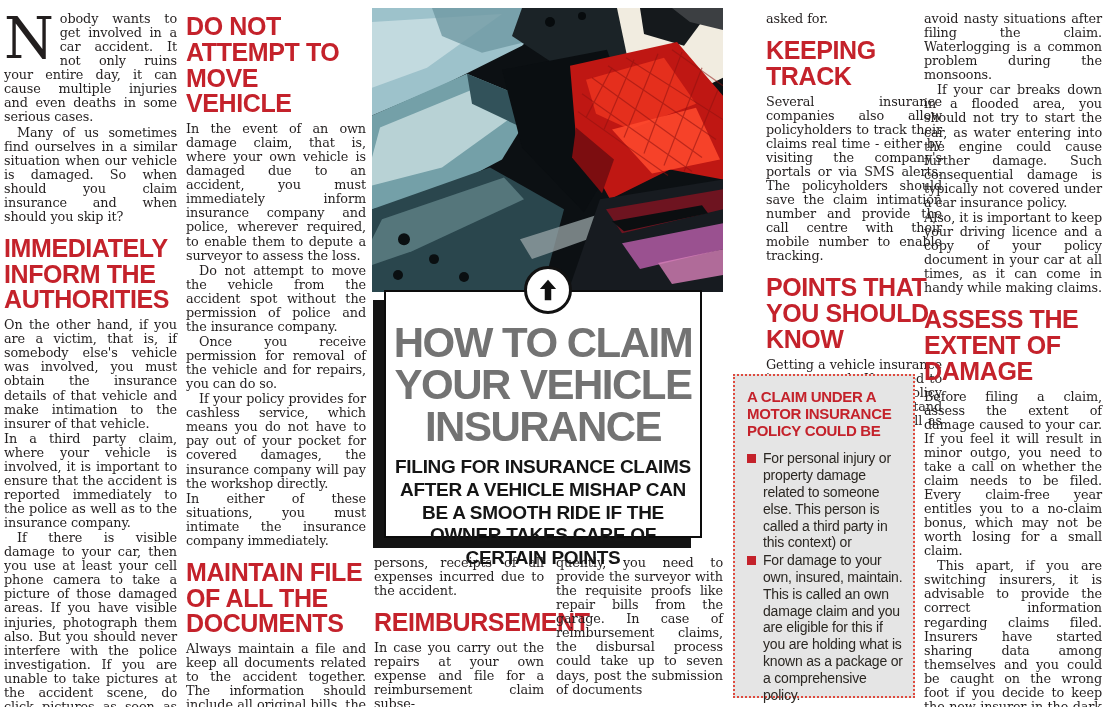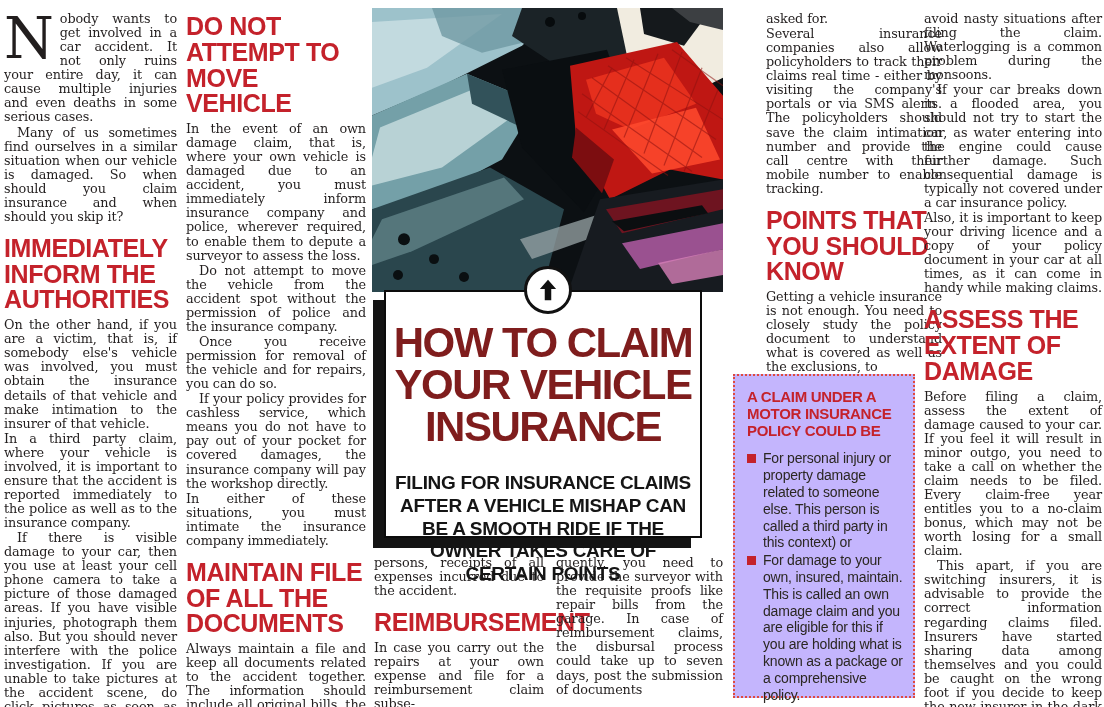--- a/index.html
+++ b/index.html
@@ -20,35 +20,35 @@
   }
   
   .photo{position:absolute;left:372px;top:8px;width:351px;height:284px;}
   
   .title-block{
     position:absolute;left:384px;top:290px;width:318px;height:248px;background:#fff;
     border:2px solid #0c0c0c;box-shadow:-11px 10px 0 #141414;z-index:2;text-align:center;
     box-sizing:border-box;
   }
   .headline{
-    font-family:"Liberation Sans", sans-serif;font-weight:bold;color:#7f1d1d;
-    font-size:42px;line-height:1.0;letter-spacing:-1.5px;margin:30px 2px 24px 2px;
+    font-family:"Liberation Sans", sans-serif;font-weight:bold;color:#737373;
+    font-size:42px;line-height:1.0;letter-spacing:-1.5px;margin:30px 2px 8px 2px;
   }
   .standfirst{
     font-family:"Liberation Sans", sans-serif;font-weight:bold;color:#151515;
     font-size:19px;line-height:1.2;letter-spacing:-0.3px;margin:0 8px;
   }
   .arrow-circle{
     position:absolute;left:524px;top:266px;width:42px;height:42px;border-radius:50%;
     background:#fff;border:3px solid #111;z-index:3;display:flex;align-items:center;justify-content:center;
   }
   
   .claim-box{
     position:absolute;left:733px;top:374px;width:182px;height:324px;box-sizing:border-box;
-    background:#c4b5fd;border:2px dotted #df4a3e;padding:13px 8px 8px 12px;
+    background:#e5e5e5;border:2px dotted #df4a3e;padding:13px 8px 8px 12px;
     font-family:"Liberation Sans", sans-serif;text-align:left;z-index:1;
   }
   .claim-box h4{
     color:#c4222b;font-size:15px;line-height:1.12;margin:0 0 11px 0;letter-spacing:-0.3px;font-weight:bold;
   }
   .bullet-row{display:flex;margin:0 0 1px 0;}
   .bullet-sq{width:9px;height:9px;background:#c4222b;flex:none;margin:4px 7px 0 0;}
   .bullet-text{font-size:14px;line-height:1.2;color:#2b2722;letter-spacing:-0.2px;}
 </style>
 </head>
@@ -145,20 +145,21 @@
   <p>persons, receipts of all expenses incurred due to the accident.</p>
   <h3 class="sec">REIMBURSEMENT</h3>
   <p>In case you carry out the repairs at your own expense and file for a reimbursement claim subse-</p>
 </div>
 <div class="col" style="left:556px;top:556px;width:167px;">
   <p>quently, you need to provide the surveyor with the requisite proofs like repair bills from the garage. In case of reimbursement claims, the disbursal process could take up to seven days, post the submission of documents</p>
 </div>
 
 <div class="col" style="left:766px;top:12px;width:176px;">
   <p>asked for.</p>
+  <h3 class="sec">KEEPING TRACK</h3>
   <p>Several insurance companies also allow policyholders to track their claims real time - either by visiting the company's portals or via SMS alerts. The policyholders should save the claim intimation number and provide the call centre with their mobile number to enable tracking.</p>
   <h3 class="sec">POINTS THAT YOU SHOULD KNOW</h3>
   <p>Getting a vehicle insurance is not enough. You need to closely study the policy document to understand what is covered as well as the exclusions, to</p>
 </div>
 
 <div class="claim-box">
   <h4>A CLAIM UNDER A MOTOR INSURANCE POLICY COULD BE</h4>
   <div class="bullet-row">
     <span class="bullet-sq"></span>
     <span class="bullet-text">For personal injury or property damage related to someone else. This person is called a third party in this context) or</span>

